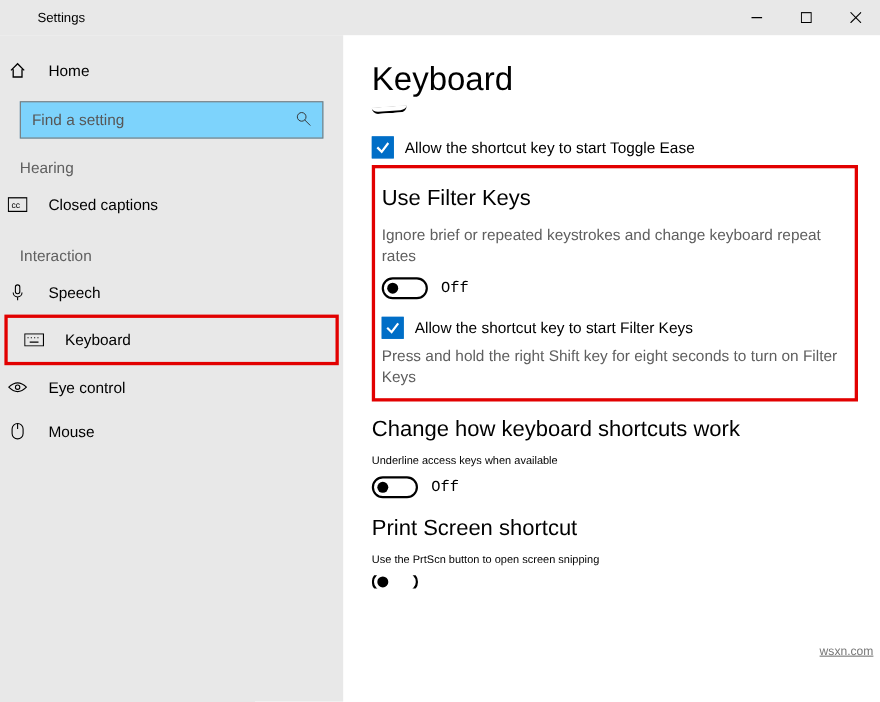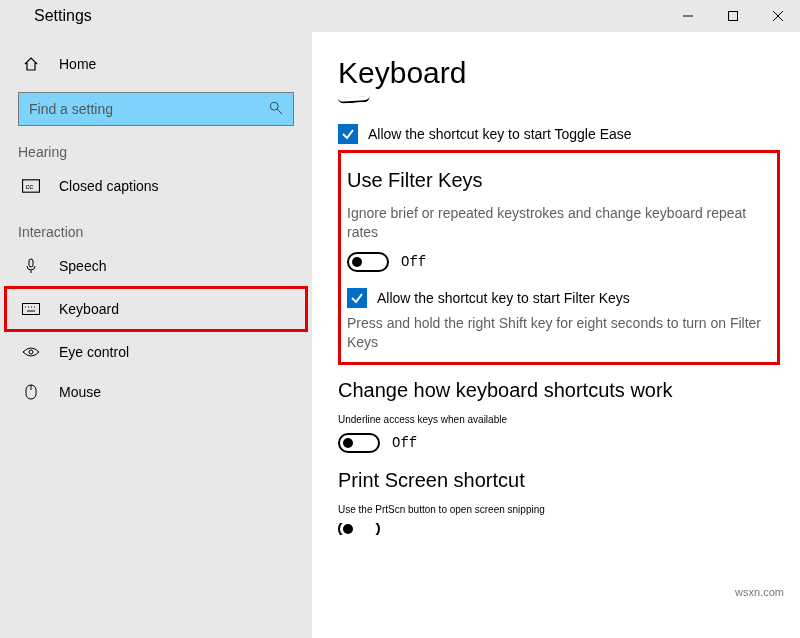--- a/index.html
+++ b/index.html
@@ -15,38 +15,38 @@
   }
   .titlebar {
     height: 32px;
     display: flex;
     align-items: center;
     justify-content: space-between;
     padding: 0 0 0 16px;
     background: #e8e8e8;
   }
   .titlebar-left { display: flex; align-items: center; gap: 18px; }
-  .title-text { font-size: 16px; }
+  .title-text { font-size: 12px; }
   .titlebar-controls { display: flex; }
   .win-btn { width: 45px; height: 32px; display: flex; align-items: center; justify-content: center; cursor: pointer; }
   .win-btn svg { width: 10px; height: 10px; }
   .container { display: flex; height: calc(638px - 32px); }
   .sidebar {
     width: 312px;
     background: #e8e8e8;
     padding: 12px 0 0 0;
     overflow: hidden;
     position: relative;
   }
   .sidebar-row {
     display: flex;
     align-items: center;
     gap: 18px;
     height: 40px;
-    padding-left: 21px;
+    padding-left: 6px;
     cursor: pointer;
     font-size: 14px;
   }
   .sidebar-row .icon-slot { width: 20px; display: flex; justify-content: center; color: #000; }
   .search-wrap { padding: 0 18px; margin: 8px 0 16px 0; }
   .search {
     width: 100%;
     height: 34px;
     border: 1px solid #7a7a7a;
     background: #7dd3fc;
@@ -138,24 +138,25 @@
   }
   .red-frame {
     border: 3px solid #e20000;
     padding: 8px 10px 10px 6px;
     margin-bottom: 14px;
   }
   .red-frame .desc-in { color: #5f5f5f; line-height: 1.35; margin-bottom: 10px; }
   .subtext { font-size: 10px; margin-bottom: 8px; }
   .watermark {
     position: absolute;
-    right: 16px;
+    right: 6px;
     bottom: 40px;
     font-size: 11px;
     color: #777;
+    text-decoration: underline;
   }
   .cut-toggle {
     display: flex; align-items: center; gap: 12px; margin-top: 6px;
     height: 12px; overflow: hidden;
   }
 </style>
 </head>
 <body>
 
 <div class="titlebar">

